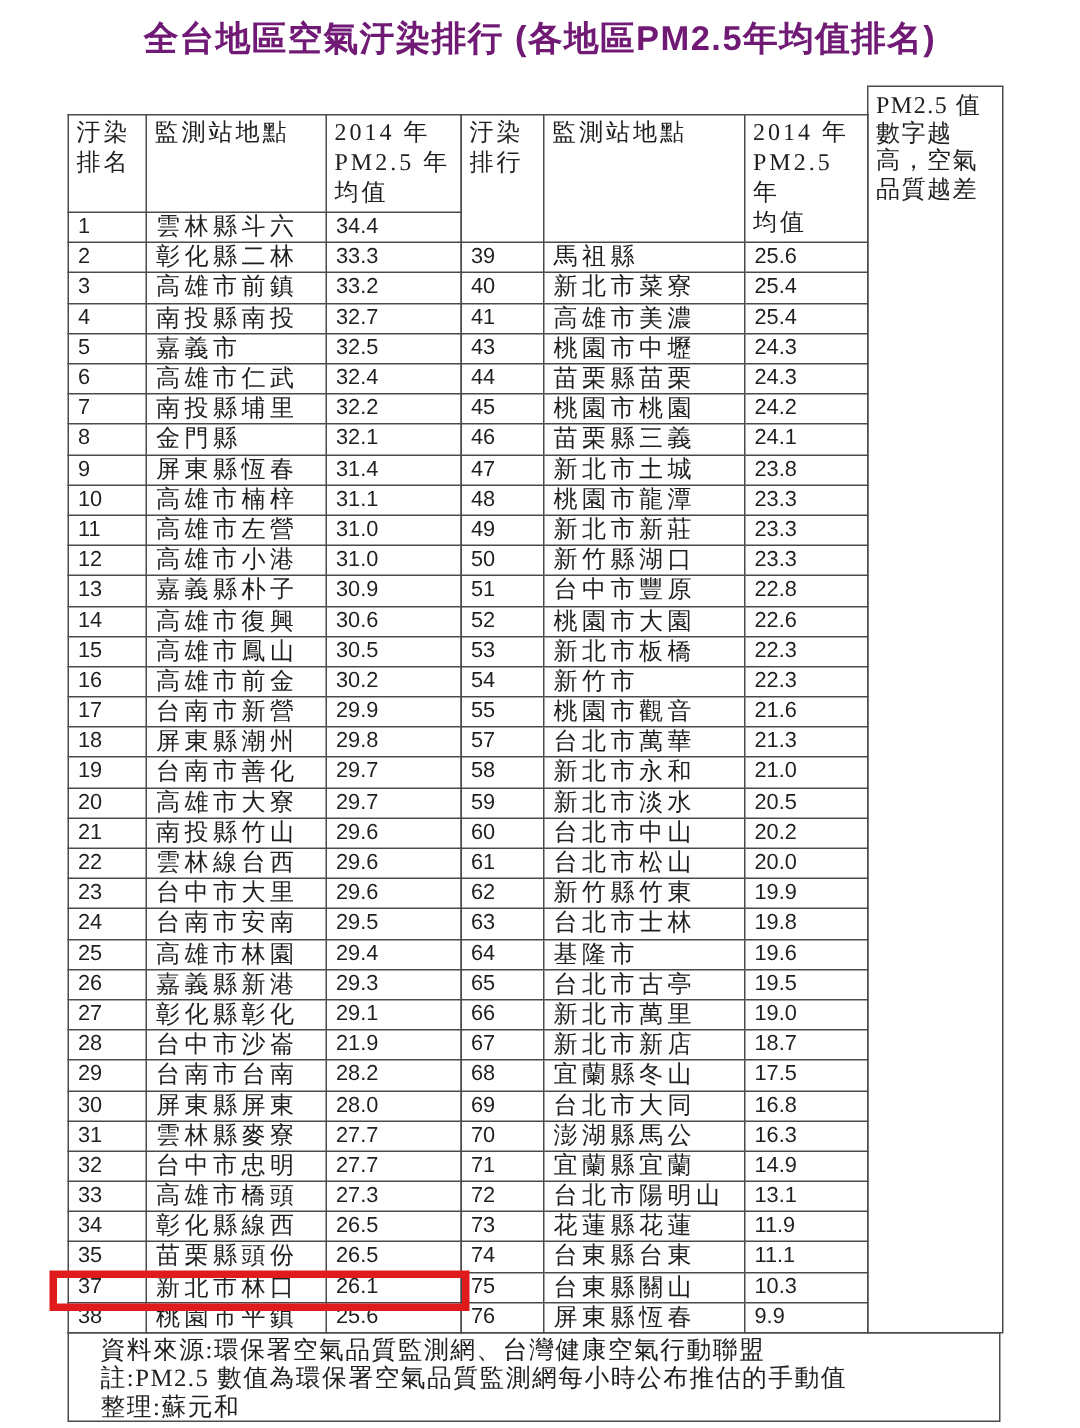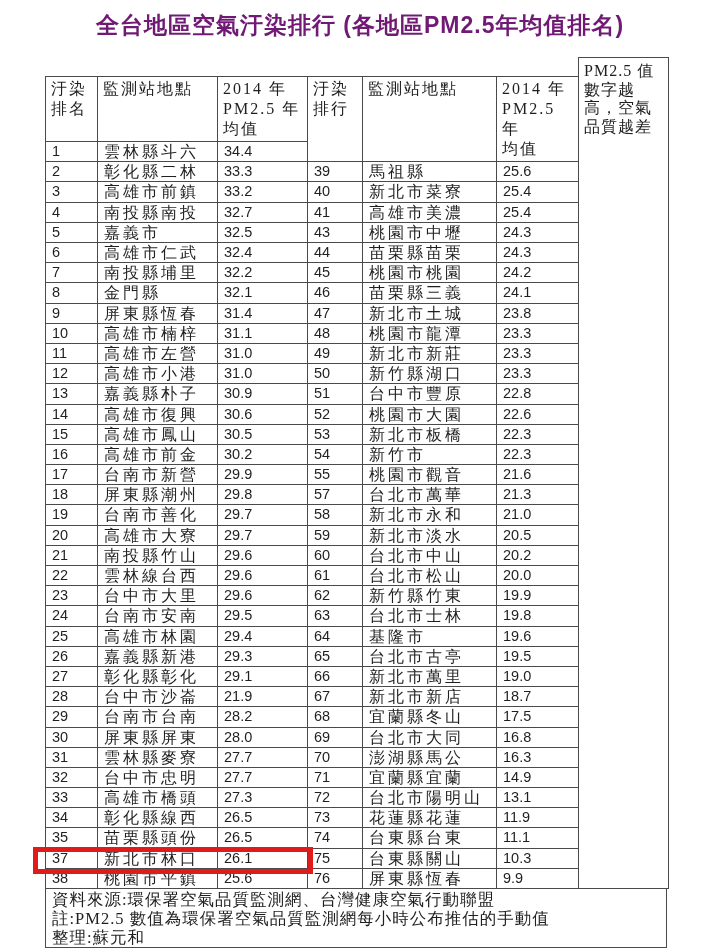--- a/index.html
+++ b/index.html
@@ -74,21 +74,21 @@
     box-sizing:border-box;
     margin:-1px 0 0 45px;
     width:622px;
     height:60px;
     border:1px solid #4a4a4a;
     padding:1px 6px 0 6px;
     font-size:16.5px;
     line-height:19px;
     letter-spacing:1px;
   }
-  .footer div{white-space:nowrap;overflow:hidden;}
+  .footer div{white-space:nowrap;overflow:hidden;margin-left:15px;}
 </style>
 </head>
 <body>
 
 <div class="title">全台地區空氣汙染排行 (各地區PM2.5年均值排名)</div>
 
 <div class="tablewrap" id="tablewrap">
 
   <table class="tbl-left">
     <colgroup>

